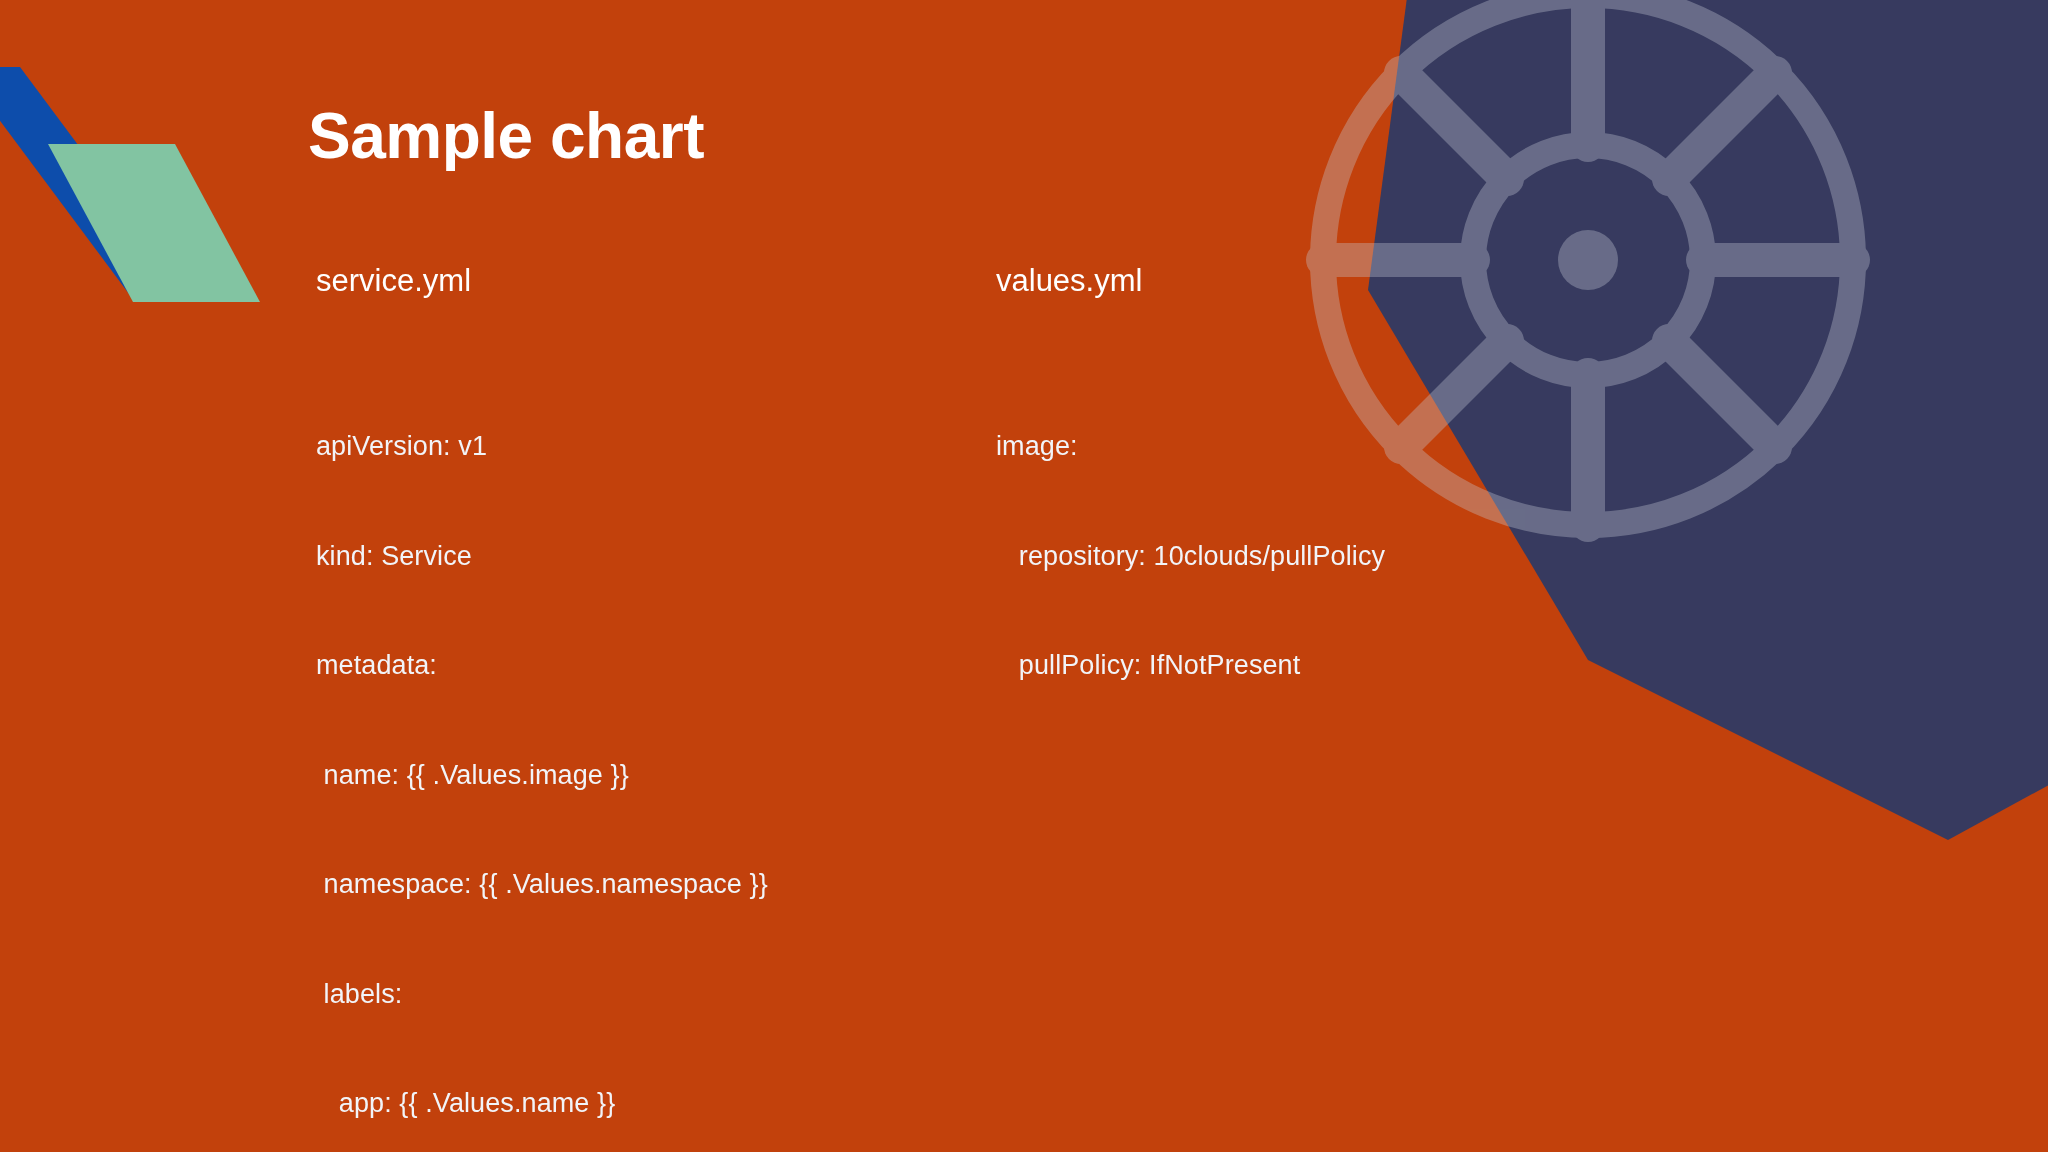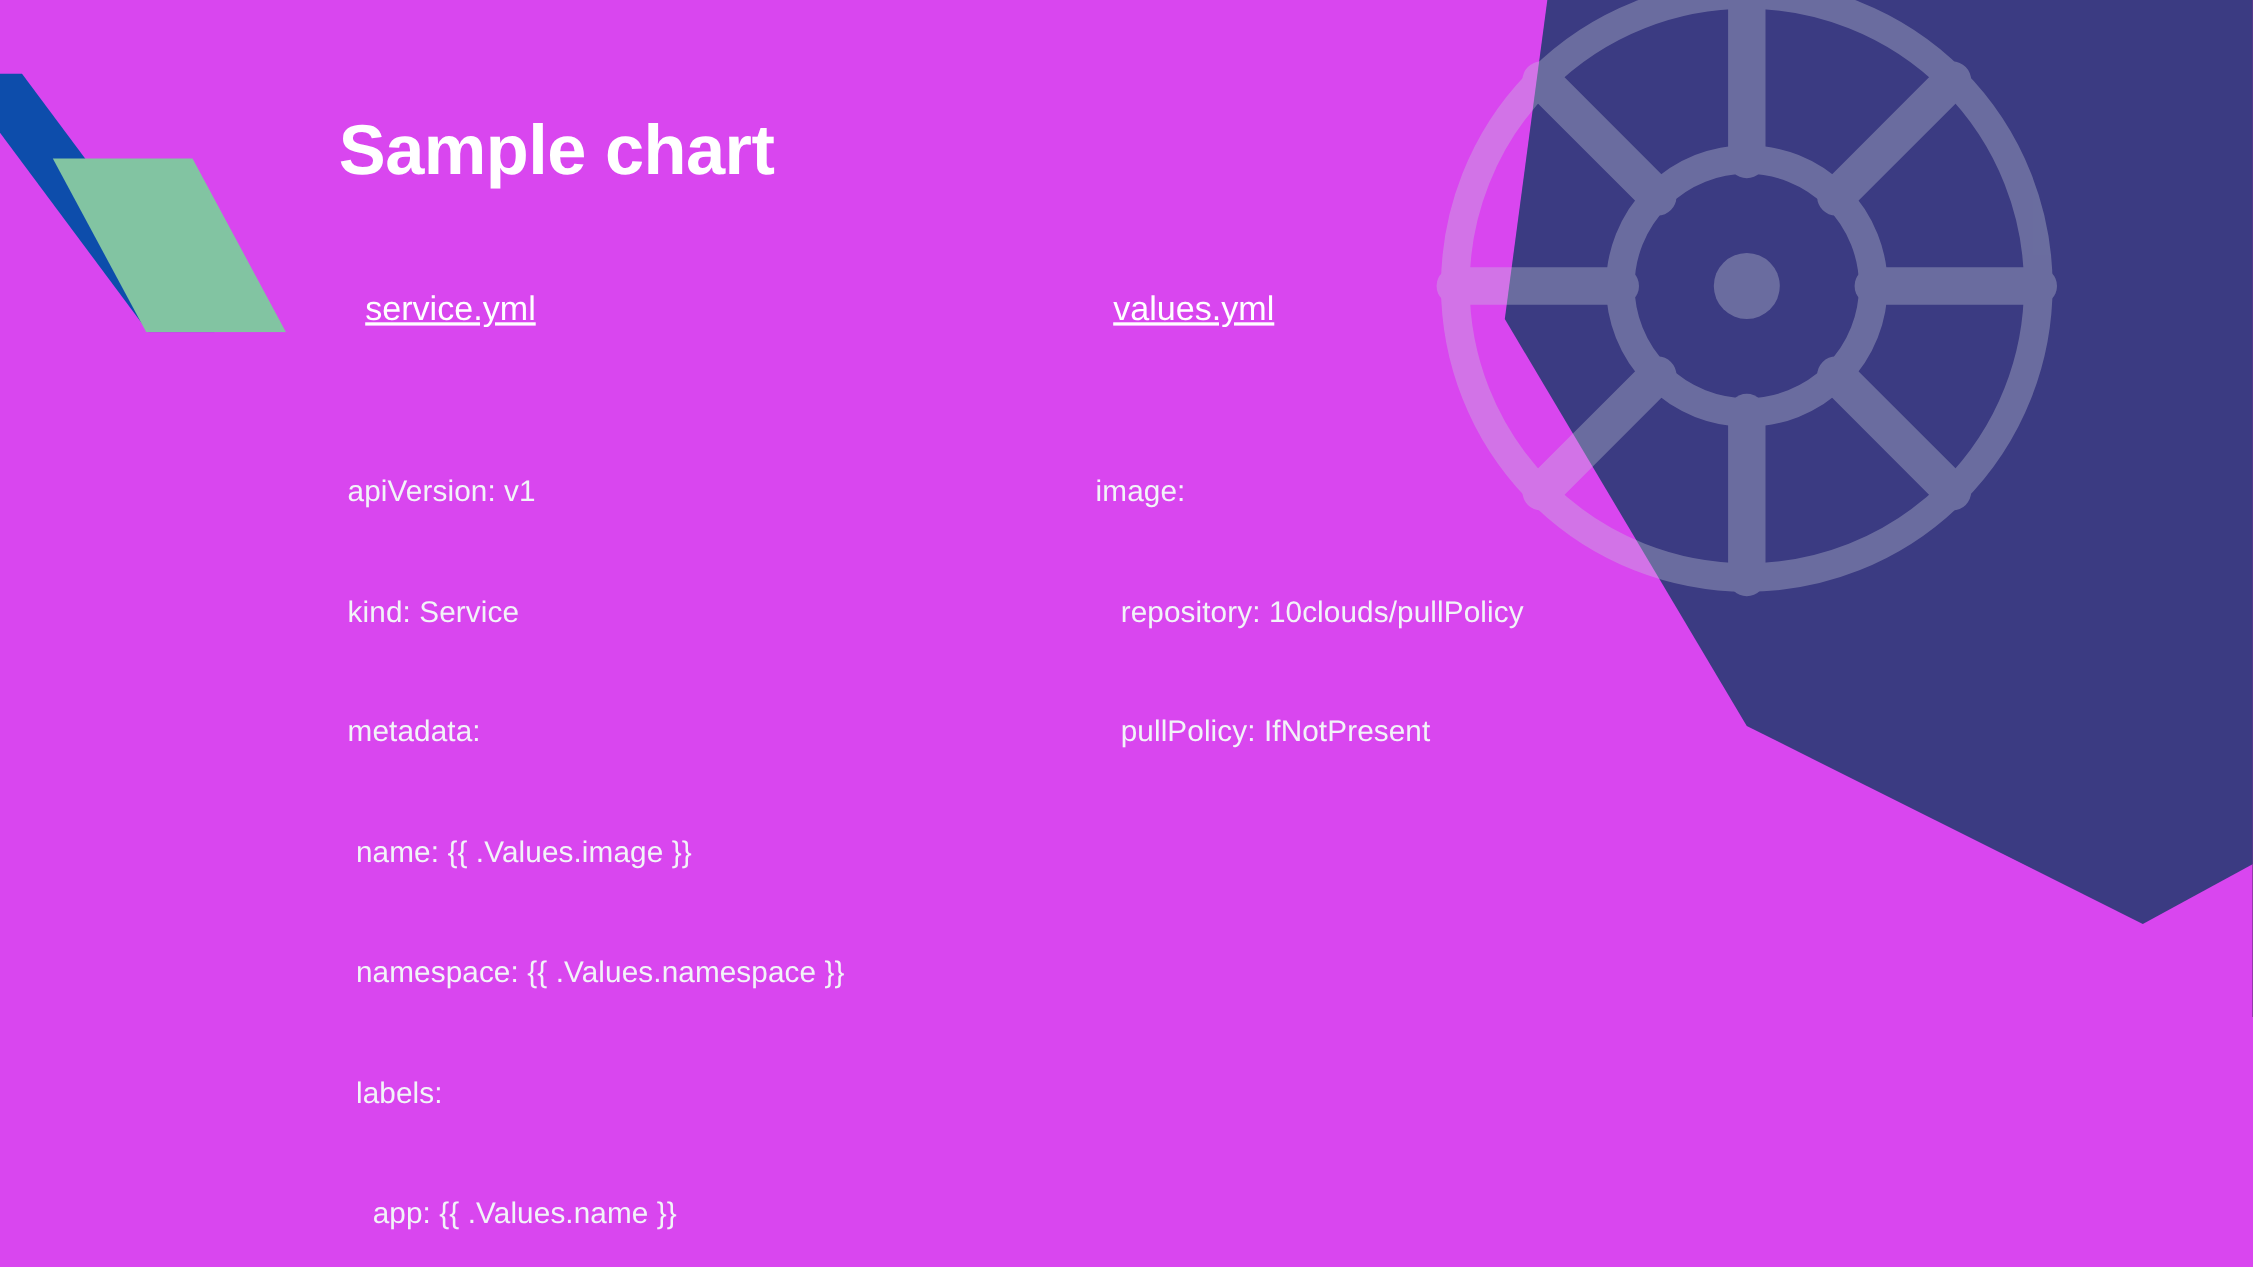--- a/index.html
+++ b/index.html
@@ -13,21 +13,21 @@
     overflow: hidden;
     position: relative;
     font-family: "Liberation Sans", sans-serif;
     -webkit-font-smoothing: antialiased;
   }
 
   
   #slide {
     position: absolute;
     inset: 0;
-    background: #d946ef;
+    background: #c2410c;
     overflow: hidden;
   }
 
   
   .k8s-decor {
     position: absolute;
     top: -40px;
     right: -60px;
     width: 1120px;
     height: 1060px;
@@ -87,23 +87,22 @@
     flex: 0 0 680px;
   }
   .col-right {
     margin-left: 0;
   }
   .col-filename {
     font-size: 31px;
     line-height: 1.2;
     color: #ffffff;
     font-weight: 400;
-    margin: 0 0 56px 16px;
-    font-family: "Liberation Sans", sans-serif;
-    text-decoration: underline;
+    margin: 0 0 56px 0;
+    font-family: "Liberation Sans", sans-serif;
   }
   .code-block {
     margin: 0;
     font-family: "Liberation Sans", sans-serif;
     font-size: 27px;
     line-height: 36.5px;
     color: #f2f4f8;
     white-space: pre;
     font-weight: 400;
     letter-spacing: 0.1px;

